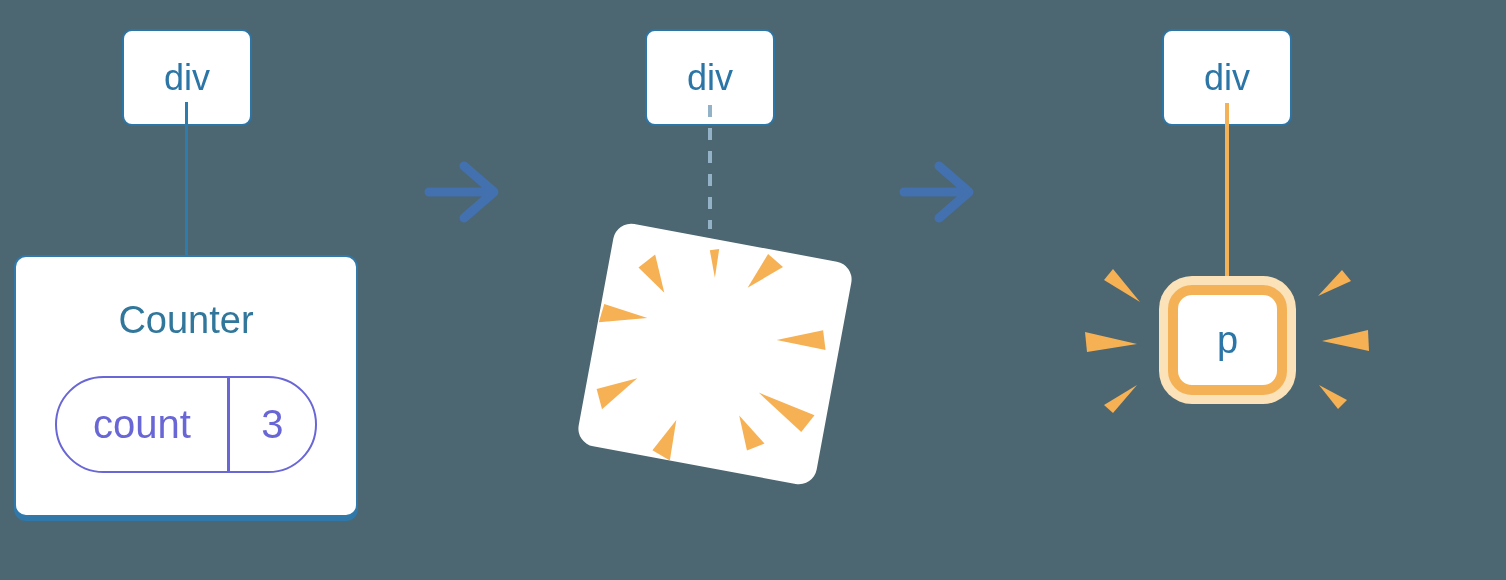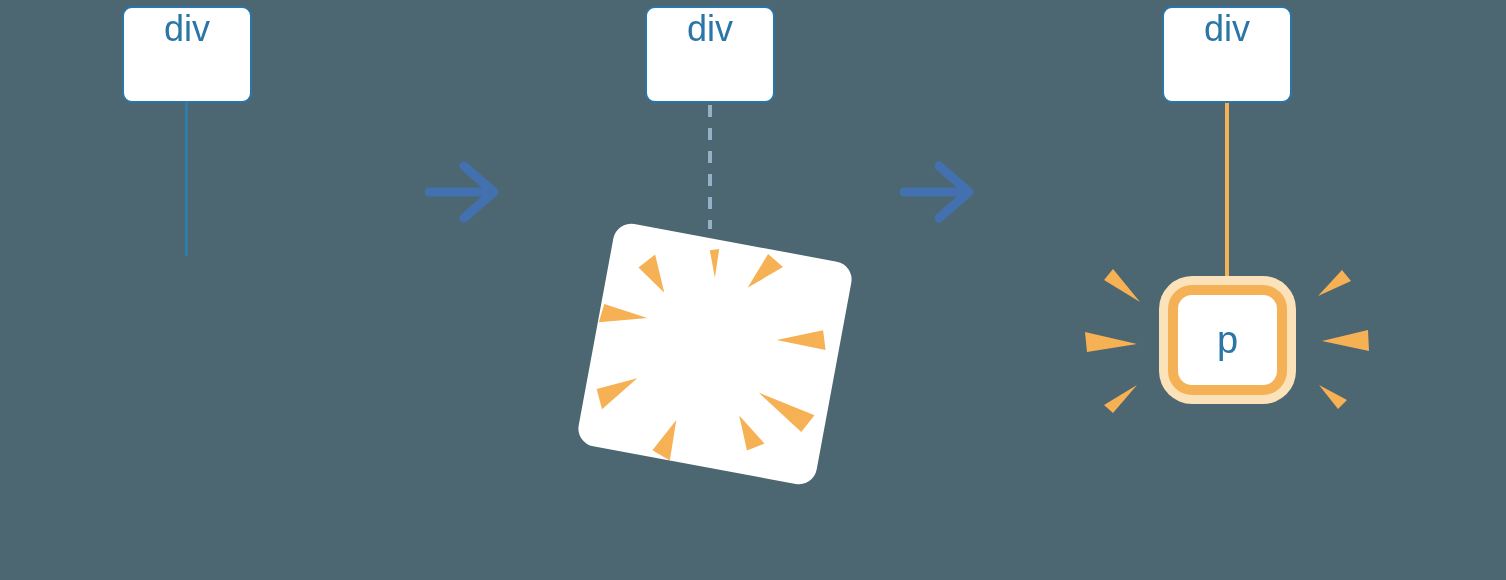--- a/index.html
+++ b/index.html
@@ -14,22 +14,22 @@
     overflow:hidden;
   }
   
   .tag-node{
     position:absolute;
     width:130px;height:97px;
     box-sizing:border-box;
     background:#FFFFFF;
     border:2.5px solid #2B76A6;
     border-radius:10px;
-    display:flex;justify-content:center;
-    font-size:36px;font-weight:500;color:#2B76A6;
+    display:flex;align-items:center;justify-content:center;
+    font-size:36px;font-weight:500;color:#2B76A6;margin-top:23px;
   }
   .node-1{left:122px;top:6px;}
   .node-2{left:645px;top:6px;}
   .node-3{left:1162px;top:6px;}
   
   .edge-solid{
     position:absolute;left:185px;top:102px;
     width:3px;height:154px;background:#2E7CAB;
   }
   .edge-dashed{
@@ -99,20 +99,28 @@
 </style>
 </head>
 <body>
 
 <div class="canvas">
 
   <div class="tag-node node-1">
     <span>div</span>
   </div>
   <div class="edge-solid"></div>
+  <div class="counter-card">
+    <div class="counter-title">Counter</div>
+    <div class="state-pill">
+      <div class="pill-key">count</div>
+      <div class="pill-divider"></div>
+      <div class="pill-value">3</div>
+    </div>
+  </div>
 
   <svg class="arrow arrow-1" viewBox="0 0 78 70">
     <path d="M5 35 H64 M40 9 L70 35 L40 61" fill="none" stroke="#4371B0" stroke-width="9" stroke-linecap="round" stroke-linejoin="round"></path>
   </svg>
 
   <div class="tag-node node-2">
     <span>div</span>
   </div>
   <div class="edge-dashed"></div>
   <div class="poof-card">

